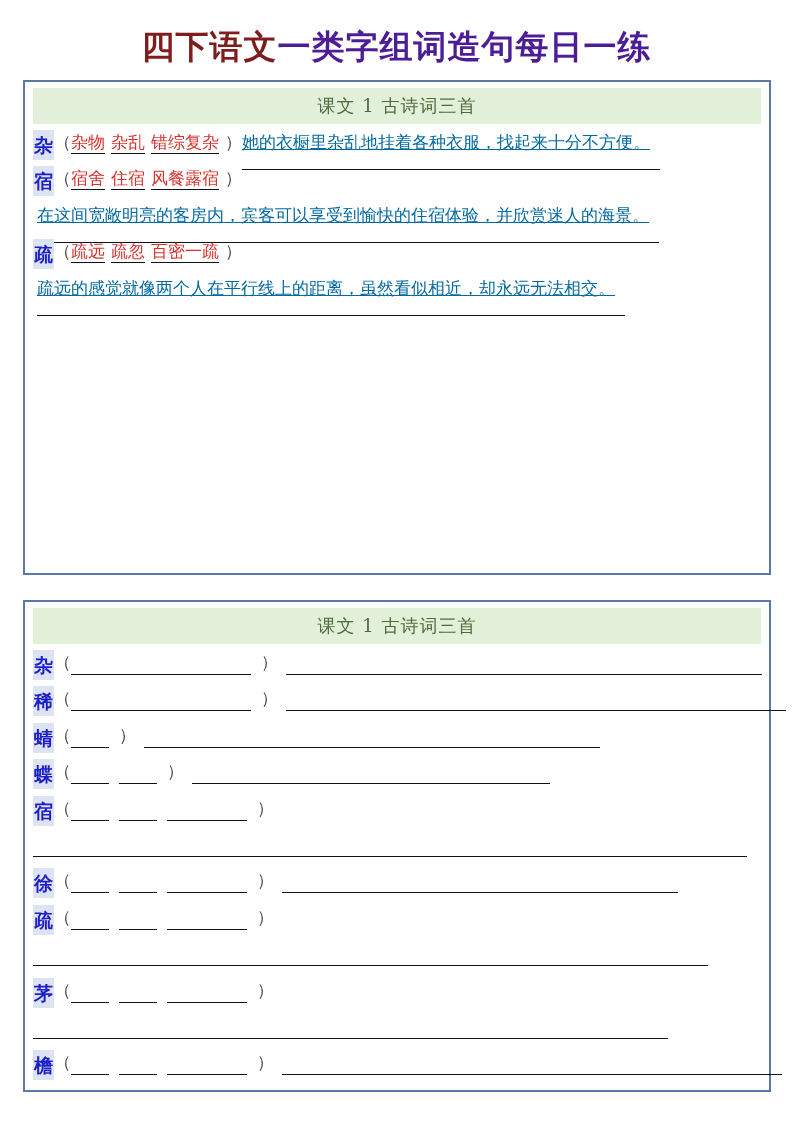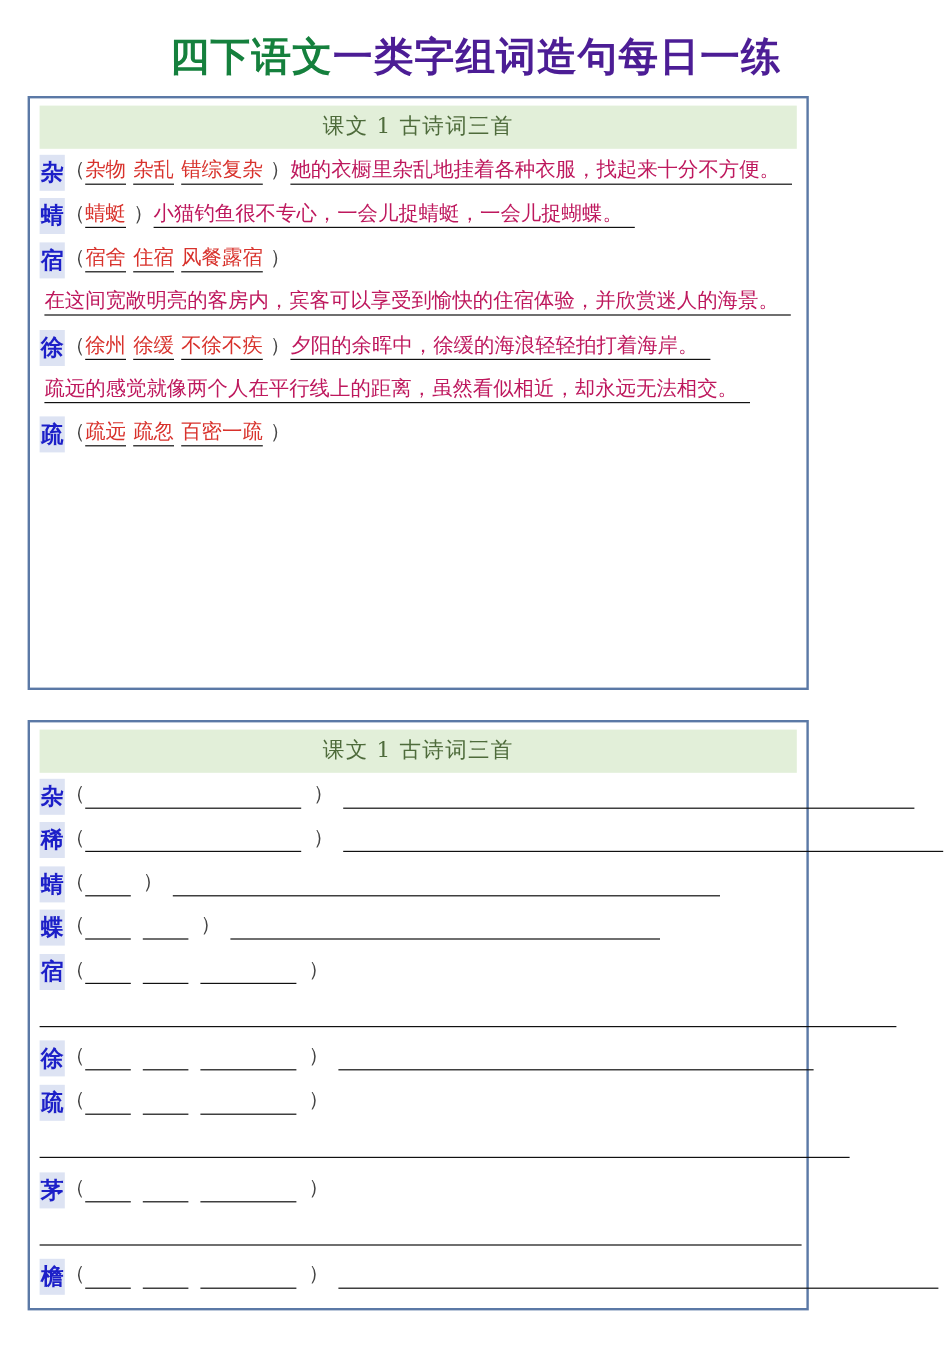--- a/index.html
+++ b/index.html
@@ -5,25 +5,25 @@
   html, body { margin: 0; padding: 0; background: #ffffff; }
   body {
     width: 793px; height: 1122px; position: relative; overflow: hidden;
     font-family: "DejaVu Serif", "Liberation Serif", serif;
   }
   .title {
     position: absolute; top: 22px; left: 0; width: 793px; text-align: center;
     font-size: 33px; font-weight: bold; letter-spacing: 1px; line-height: 50px;
     font-family: "DejaVu Sans", "Liberation Sans", sans-serif;
   }
-  .title .black { color: #15803d; }
+  .title .black { color: #7f1d1d; }
   .title .red { color: #4c1d95; }
 
   .panel {
-    position: absolute; left: 23px; width: 651px;
+    position: absolute; left: 23px; width: 748px;
     border: 2px solid #5b79a6; background: #fff; box-sizing: border-box;
   }
   .panel.p1 { top: 80px; height: 495px; }
   .panel.p2 { top: 600px; height: 492px; }
 
   .band {
     margin: 6px 8px 0 8px; height: 36px; background: #e2efd9;
     color: #4e6b3b; font-size: 18px; text-align: center; line-height: 36px;
     letter-spacing: 1px;
   }
@@ -36,47 +36,45 @@
     display: inline-block; background: #dde3f3; color: #1c1fc8; font-weight: bold;
     font-size: 19px; width: 21px; height: 30px; line-height: 30px; text-align: center;
     vertical-align: middle; margin-top: 3px;
   }
   .paren { color: #444; font-size: 17px; }
   .word {
     color: #d8322c; border-bottom: 1.5px solid #111; padding-bottom: 1px; margin-right: 6px;
   }
   .word:last-child { margin-right: 0; }
   .sent {
-    color: #be185d; border-bottom: 1.5px solid #111; padding-bottom: 1px; padding-right: 10px;
+    color: #0369a1; border-bottom: 1.5px solid #111; padding-bottom: 17px; padding-right: 10px; text-decoration: underline;
   }
   .sent.full { margin-left: 4px; }
 
   .blank {
     display: inline-block; border-bottom: 1.5px solid #111; height: 22px;
     vertical-align: middle; margin-right: 10px;
   }
   .blank:last-child { margin-right: 2px; }
 </style>
 </head>
 <body>
 
 <div class="title">
   <span class="black">四下语文</span><span class="red">一类字组词造句每日一练</span>
 </div>
 
 <div class="panel p1">
   <div class="band">课文 1 古诗词三首</div>
   <div id="answer-rows">
       <div class="row"><span class="char">杂</span><span class="paren">（</span><span class="word">杂物</span><span class="word">杂乱</span><span class="word">错综复杂</span><span class="paren">）</span><span class="sent">她的衣橱里杂乱地挂着各种衣服，找起来十分不方便。</span></div>
-      <div class="row"><span class="char">蜻</span><span class="paren">（</span><span class="word">蜻蜓</span><span class="paren">）</span><span class="sent">小猫钓鱼很不专心，一会儿捉蜻蜓，一会儿捉蝴蝶。</span></div>
       <div class="row"><span class="char">宿</span><span class="paren">（</span><span class="word">宿舍</span><span class="word">住宿</span><span class="word">风餐露宿</span><span class="paren">）</span></div>
       <div class="row"><span class="sent full">在这间宽敞明亮的客房内，宾客可以享受到愉快的住宿体验，并欣赏迷人的海景。</span></div>
-      <div class="row"><span class="char">徐</span><span class="paren">（</span><span class="word">徐州</span><span class="word">徐缓</span><span class="word">不徐不疾</span><span class="paren">）</span><span class="sent">夕阳的余晖中，徐缓的海浪轻轻拍打着海岸。</span></div>
+      <div class="row"><span class="char">疏</span><span class="paren">（</span><span class="word">疏远</span><span class="word">疏忽</span><span class="word">百密一疏</span><span class="paren">）</span></div>
       <div class="row"><span class="sent full">疏远的感觉就像两个人在平行线上的距离，虽然看似相近，却永远无法相交。</span></div>
-      <div class="row"><span class="char">疏</span><span class="paren">（</span><span class="word">疏远</span><span class="word">疏忽</span><span class="word">百密一疏</span><span class="paren">）</span></div>
     </div>
 </div>
 
 <div class="panel p2">
   <div class="band">课文 1 古诗词三首</div>
   <div id="practice-rows">
       <div class="row"><span class="char">杂</span><span class="paren">（</span><span class="blank" style="width: 180px;"></span><span class="paren">）</span><span class="blank" style="width: 476px; margin-left: 8px;"></span></div>
       <div class="row"><span class="char">稀</span><span class="paren">（</span><span class="blank" style="width: 180px;"></span><span class="paren">）</span><span class="blank" style="width: 500px; margin-left: 8px;"></span></div>
       <div class="row"><span class="char">蜻</span><span class="paren">（</span><span class="blank" style="width: 38px;"></span><span class="paren">）</span><span class="blank" style="width: 456px; margin-left: 8px;"></span></div>
       <div class="row"><span class="char">蝶</span><span class="paren">（</span><span class="blank" style="width: 38px;"></span><span class="blank" style="width: 38px;"></span><span class="paren">）</span><span class="blank" style="width: 358px; margin-left: 8px;"></span></div>

